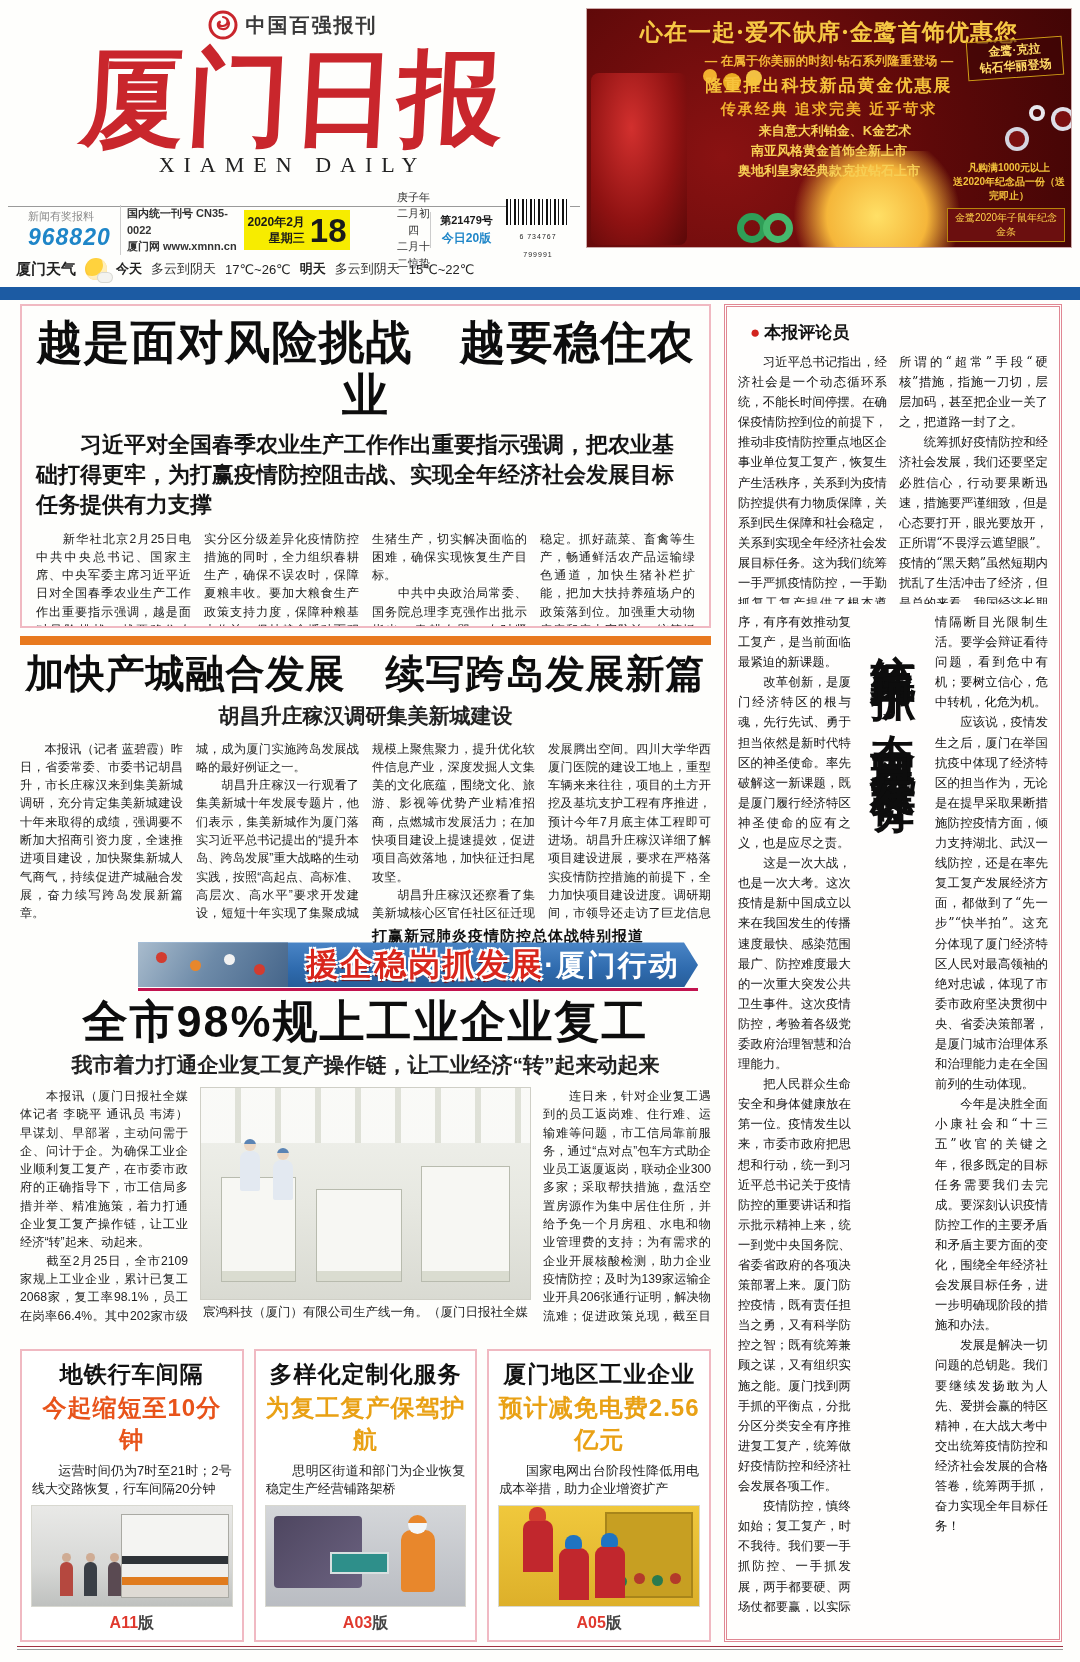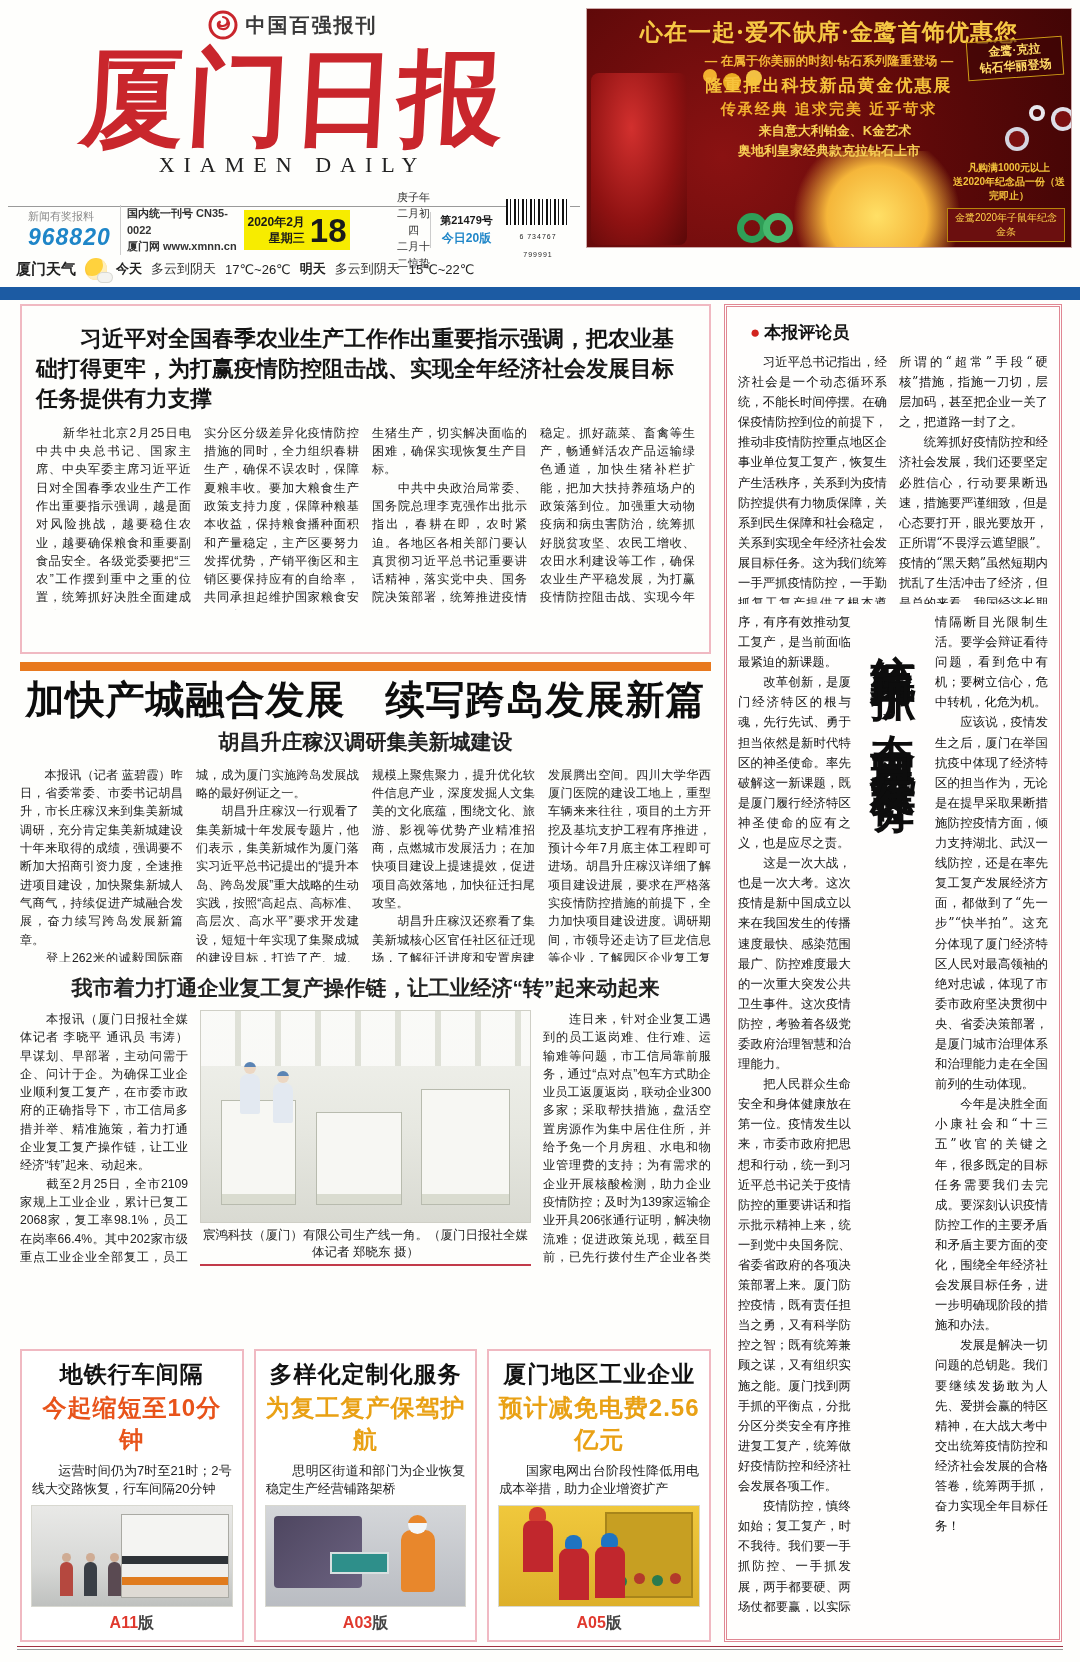--- a/index.html
+++ b/index.html
@@ -250,20 +250,21 @@
     <div class="flower"></div>
     <div class="pendants"></div>
     <div class="jade1"></div>
     <div class="jade2"></div>
     <div class="rings"></div>
     <div class="ad-head">心在一起·爱不缺席·金鹭首饰优惠您</div>
     <div class="ad-sub">— 在属于你美丽的时刻·钻石系列隆重登场 —</div>
     <div class="ad-l1">隆重推出科技新品黄金优惠展</div>
     <div class="ad-l2">传承经典 追求完美 近乎苛求</div>
     <div class="ad-l3">来自意大利铂金、K金艺术</div>
+    <div class="ad-l4">南亚风格黄金首饰全新上市</div>
     <div class="ad-l5">奥地利皇家经典款克拉钻石上市</div>
     <div class="ad-badge">
       <span>金鹭·克拉</span>
       <span>钻石华丽登场</span>
     </div>
     <div class="ad-promo">
       <span>凡购满1000元以上</span>
       <span>送2020年纪念品一份（送完即止）</span>
     </div>
     <div class="ad-foot">金鹭2020年子鼠年纪念金条</div>
@@ -278,20 +279,21 @@
     <span class="w-strong">明天</span>
     <span class="w-desc">多云到阴天</span>
     <span>15℃~22℃</span>
   </div>
   <div class="bluebar"></div>
 
   <div class="main">
     <div class="left-col">
 
       <div class="lead-box">
+        <div class="h-lead">越是面对风险挑战　越要稳住农业</div>
         <div class="sub-lead">　　习近平对全国春季农业生产工作作出重要指示强调，把农业基础打得更牢，为打赢疫情防控阻击战、实现全年经济社会发展目标任务提供有力支撑</div>
         <div class="cols4">
           <div>　　新华社北京2月25日电　中共中央总书记、国家主席、中央军委主席习近平近日对全国春季农业生产工作作出重要指示强调，越是面对风险挑战，越要稳住农业，越要确保粮食和重要副食品安全。各级党委要把“三农”工作摆到重中之重的位置，统筹抓好决胜全面建成小康社会、决战脱贫攻坚的重点任务，把农业基础打得更牢，把“三农”领域短板补得更实，为打赢疫情防控阻击战、实现全年经济社会发展目标任务提供有力支撑。
 　　习近平强调，当前，要在严格落</div>
           <div>实分区分级差异化疫情防控措施的同时，全力组织春耕生产，确保不误农时，保障夏粮丰收。要加大粮食生产政策支持力度，保障种粮基本收益，保持粮食播种面积和产量稳定，主产区要努力发挥优势，产销平衡区和主销区要保持应有的自给率，共同承担起维护国家粮食安全的责任。要加强高标准农田、农田水利、农业机械化等现代农业基础设施建设，提升农业科技创新水平并加快推广使用，增强粮食生产能力和防灾减灾能力。要做好重大病虫害和动物疫病的防控，保障农业安全。要加快发展</div>
           <div>生猪生产，切实解决面临的困难，确保实现恢复生产目标。
 　　中共中央政治局常委、国务院总理李克强作出批示指出，春耕在即，农时紧迫。各地区各相关部门要认真贯彻习近平总书记重要讲话精神，落实党中央、国务院决策部署，统筹推进疫情防控和经济社会发展，抓紧抓实抓细春季农业生产。加强春耕备耕和越冬作物田间管理，推动农资企业加快复工复产，打通农资供应、农机作业、农民下田等堵点。落实和完善相关政策，稳定粮食播种面积，鼓励有条件的地区恢复双季稻，确保全年粮食产量</div>
           <div>稳定。抓好蔬菜、畜禽等生产，畅通鲜活农产品运输绿色通道，加快生猪补栏扩能，把加大扶持养殖场户的政策落到位。加强重大动物疫病和病虫害防治，统筹抓好脱贫攻坚、农民工增收、农田水利建设等工作，确保农业生产平稳发展，为打赢疫情防控阻击战、实现今年经济社会发展目标任务提供有力支撑。
 　　全国春季农业生产工作电视电话会议25日在京召开。会上传达学习了习近平重要指示和李克强批示。中共中央政治局委员、国务院副总理胡春华出席会议并讲话。</div>
         </div>
@@ -306,22 +308,35 @@
           <div>　　本报讯（记者 蓝碧霞）昨日，省委常委、市委书记胡昌升，市长庄稼汉来到集美新城调研，充分肯定集美新城建设十年来取得的成绩，强调要不断加大招商引资力度，全速推进项目建设，加快聚集新城人气商气，持续促进产城融合发展，奋力续写跨岛发展新篇章。
 　　登上262米的诚毅国际商务中心，从位于43楼的集美新城体验馆俯瞰，现代化高楼大厦连片成势，嘉庚建筑风格的公建群气势恢宏，园博苑与杏林湾相映成趣。这里山水相融、人文相亲，活力勃发。集美新城经过十年开发建设，发展空间不断拓展，产业规模逐步壮大，配套日益完善，是在岛外崛起的首个新</div>
           <div>城，成为厦门实施跨岛发展战略的最好例证之一。
 　　胡昌升庄稼汉一行观看了集美新城十年发展专题片，他们表示，集美新城作为厦门落实习近平总书记提出的“提升本岛、跨岛发展”重大战略的生动实践，按照“高起点、高标准、高层次、高水平”要求开发建设，短短十年实现了集聚成城的建设目标，打造了产、城、人融合的新城样板，用实际行动交出了一份精彩的“答卷”。希望集美新城在新的起点上，继续按照“四高”要求推进建设，在聚集人气商气上持续加力，突出公共服务功能，完善生活配套设施，不断提高居民入住率和居住舒适度，进一步促进产、城、人融合发展；在壮大产业</div>
           <div>规模上聚焦聚力，提升优化软件信息产业，深度发掘人文集美的文化底蕴，围绕文化、旅游、影视等优势产业精准招商，点燃城市发展活力；在加快项目建设上提速提效，促进项目高效落地，加快征迁扫尾攻坚。
 　　胡昌升庄稼汉还察看了集美新城核心区官任社区征迁现场，了解征迁进度和安置房建设等情况。目前，官任村已经完成了全部房屋征收，累计拆除373栋约11万平方米，拆除率达到76%，为新城更好</div>
           <div>发展腾出空间。四川大学华西厦门医院的建设工地上，重型车辆来来往往，项目的土方开挖及基坑支护工程有序推进，预计今年7月底主体工程即可进场。胡昌升庄稼汉详细了解项目建设进展，要求在严格落实疫情防控措施的前提下，全力加快项目建设进度。调研期间，市领导还走访了巨龙信息等企业，了解园区企业复工复产落实情况。市领导倪超、黄文辉参加调研。</div>
         </div>
       </div>
 
+      <div class="banner">
+        <div class="kicker">打赢新冠肺炎疫情防控总体战特别报道</div>
+        <div class="ribbon">
+          <div class="bphoto">
+              <i></i>
+            </div>
+          <div class="btext">
+            <span class="bt-main">援企稳岗抓发展</span><span class="bt-suffix">·厦门行动</span>
+          </div>
+        </div>
+        <div class="ribbon-underline"></div>
+      </div>
 
       <div class="story3">
+        <div class="h-s3">全市98%规上工业企业复工</div>
         <div class="sub-s3">我市着力打通企业复工复产操作链，让工业经济“转”起来动起来</div>
         <div class="s3-body">
           <div class="s3-text">　　本报讯（厦门日报社全媒体记者 李晓平 通讯员 韦涛）早谋划、早部署，主动问需于企、问计于企。为确保工业企业顺利复工复产，在市委市政府的正确指导下，市工信局多措并举、精准施策，着力打通企业复工复产操作链，让工业经济“转”起来、动起来。
 　　截至2月25日，全市2109家规上工业企业，累计已复工2068家，复工率98.1%，员工在岗率66.4%。其中202家市级重点工业企业全部复工，员工在岗率74.2%。全市大工业用电平均负荷是2019年12月底典型日总平均负荷的81.3%，为复工后首次日均负荷超过80%。从分区情况看，全市六区和火炬高新区规上工业企业复工率均超过98%，其中，思明、海沧、翔安复工率达到100%，思明、湖里、同安员工在岗率较高，分别达到79.4%、71.1%、67.9%。
 　　从重点行业看，252家规上电子行业企业已全部复工，戴尔、天马微电子、联芯、三安光电、宸鸿科技、弘信电子、电气硝子等一批企业基本实现满负荷生产。819家规上机械行业企业已复工近90%，太古飞机、新科宇航、厦顺铝箔等企业接近满负荷生产。</div>
           <div class="s3-center">
             <div class="photoM">
               <div class="ceil"></div>
               <div class="mach mA"></div>
               <div class="mach mB"></div>

